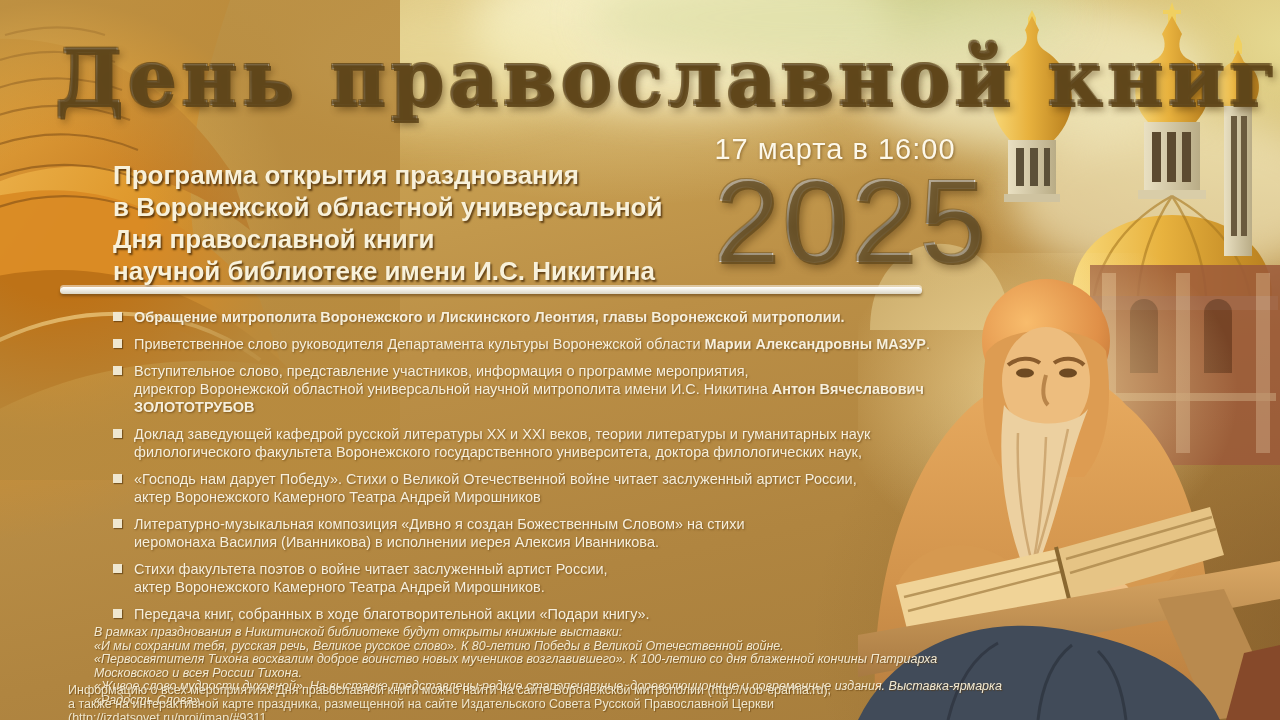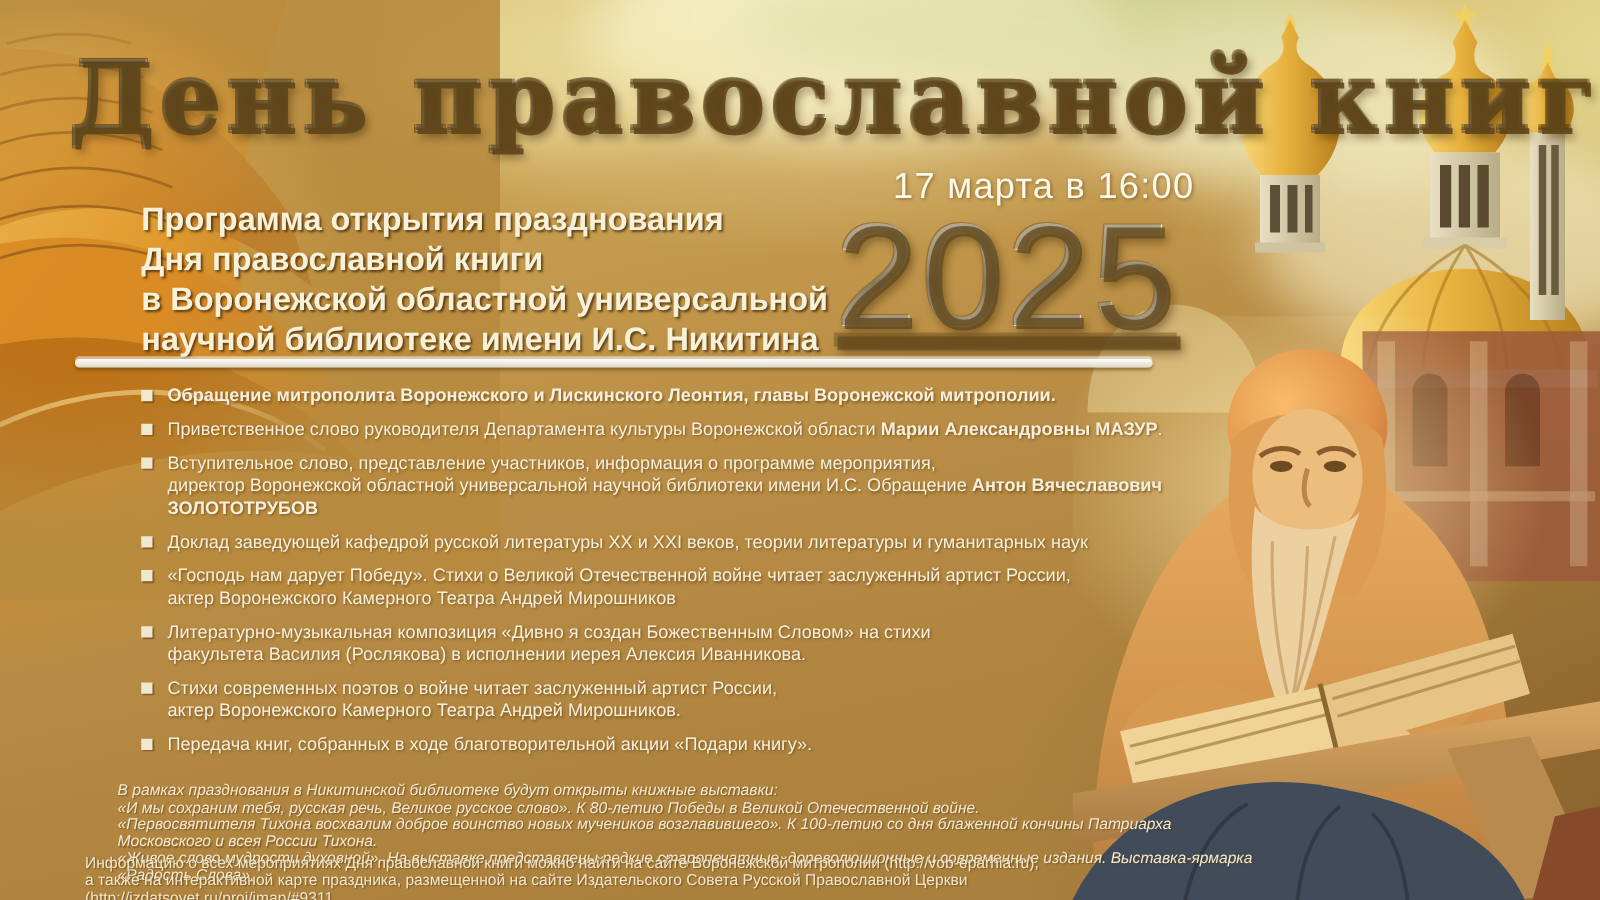--- a/index.html
+++ b/index.html
@@ -25,26 +25,25 @@
     -webkit-background-clip:text;background-clip:text;color:#e4e4e0;-webkit-text-fill-color:transparent;
     text-shadow:2px 2px 0 rgba(95,70,25,.9),-1px -1px 0 rgba(95,70,25,.55),
       1px -1px 0 rgba(95,70,25,.55),-1px 1px 0 rgba(95,70,25,.55),4px 5px 7px rgba(60,35,5,.45);
   }
   .datetime{
     position:absolute;left:685px;top:133px;width:300px;text-align:center;
     font-size:29px;letter-spacing:1px;color:#fdf8e9;white-space:nowrap;
     text-shadow:1px 1px 3px rgba(110,75,25,.7);
   }
   .year{
-    position:absolute;left:668px;top:162px;width:320px;text-align:left;
+    position:absolute;left:668px;top:162px;width:320px;text-align:right;
     font-size:118px;line-height:1;font-weight:400;letter-spacing:3px;
     background:linear-gradient(180deg,#ffffff 8%,#ebebe9 35%,#a3a4a2 55%,#dcdcda 72%,#f5f5f3 100%);
     -webkit-background-clip:text;background-clip:text;color:#e2e2e0;-webkit-text-fill-color:transparent;
     text-shadow:2px 2px 0 rgba(100,75,30,.8),-1px -1px 0 rgba(100,75,30,.45),4px 5px 8px rgba(60,35,5,.45);
-    text-decoration:underline;
   }
   .prog-header{
     position:absolute;left:68px;top:159px;width:640px;
     font-size:26px;font-weight:700;line-height:32px;color:#f8f1da;
     text-shadow:1.5px 1.5px 2px rgba(70,40,5,.8);
     margin-left:45px;
   }
   .divider{
     position:absolute;left:60px;top:287px;width:862px;height:7px;border-radius:4px;
     background:linear-gradient(180deg,#ffffff,#dcd7c5);
@@ -238,22 +237,22 @@
     </g>
   </svg>
 
   <div class="title">День православной книги</div>
 
   <div class="datetime">17 марта в 16:00</div>
   <div class="year">2025</div>
 
   <div class="prog-header">
     <div>Программа открытия празднования</div>
+    <div>в Воронежской областной универсальной</div>
     <div>Дня православной книги</div>
-    <div>в Воронежской областной универсальной</div>
     <div>научной библиотеке имени И.С. Никитина</div>
   </div>
 
   <div class="divider"></div>
 
   <div class="program">
       <div class="program-item">
         <span class="bullet"></span>
         <div>
           <div><b>Обращение митрополита Воронежского и Лискинского Леонтия, главы Воронежской митрополии.</b></div>
@@ -262,47 +261,48 @@
       <div class="program-item">
         <span class="bullet"></span>
         <div>
           <div><span>Приветственное слово руководителя Департамента культуры Воронежской области </span><b>Марии Александровны МАЗУР</b><span>.</span></div>
         </div>
       </div>
       <div class="program-item">
         <span class="bullet"></span>
         <div>
           <div><span>Вступительное слово, представление участников, информация о программе мероприятия,</span></div>
-          <div><span>директор Воронежской областной универсальной научной библиотеки имени И.С. Обращение </span><b>Антон Вячеславович ЗОЛОТОТРУБОВ</b></div>
+          <div><span>директор Воронежской областной универсальной научной митрополита имени И.С. Никитина </span><b>Антон Вячеславович ЗОЛОТОТРУБОВ</b></div>
         </div>
       </div>
       <div class="program-item">
         <span class="bullet"></span>
         <div>
           <div><span>Доклад заведующей кафедрой русской литературы XX и XXI веков, теории литературы и гуманитарных наук</span></div>
+          <div><span>филологического факультета Воронежского государственного университета, доктора филологических наук,</span></div>
         </div>
       </div>
       <div class="program-item">
         <span class="bullet"></span>
         <div>
           <div><span>«Господь нам дарует Победу». Стихи о Великой Отечественной войне читает заслуженный артист России,</span></div>
           <div><span>актер Воронежского Камерного Театра Андрей Мирошников</span></div>
         </div>
       </div>
       <div class="program-item">
         <span class="bullet"></span>
         <div>
           <div><span>Литературно-музыкальная композиция «Дивно я создан Божественным Словом» на стихи</span></div>
-          <div><span>факультета Василия (Рослякова) в исполнении иерея Алексия Иванникова.</span></div>
-        </div>
-      </div>
-      <div class="program-item">
-        <span class="bullet"></span>
-        <div>
-          <div><span>Стихи современных поэтов о войне читает заслуженный артист России,</span></div>
+          <div><span>иеромонаха Василия (Иванникова) в исполнении иерея Алексия Иванникова.</span></div>
+        </div>
+      </div>
+      <div class="program-item">
+        <span class="bullet"></span>
+        <div>
+          <div><span>Стихи факультета поэтов о войне читает заслуженный артист России,</span></div>
           <div><span>актер Воронежского Камерного Театра Андрей Мирошников.</span></div>
         </div>
       </div>
       <div class="program-item">
         <span class="bullet"></span>
         <div>
           <div><span>Передача книг, собранных в ходе благотворительной акции «Подари книгу».</span></div>
         </div>
       </div>
     </div>

